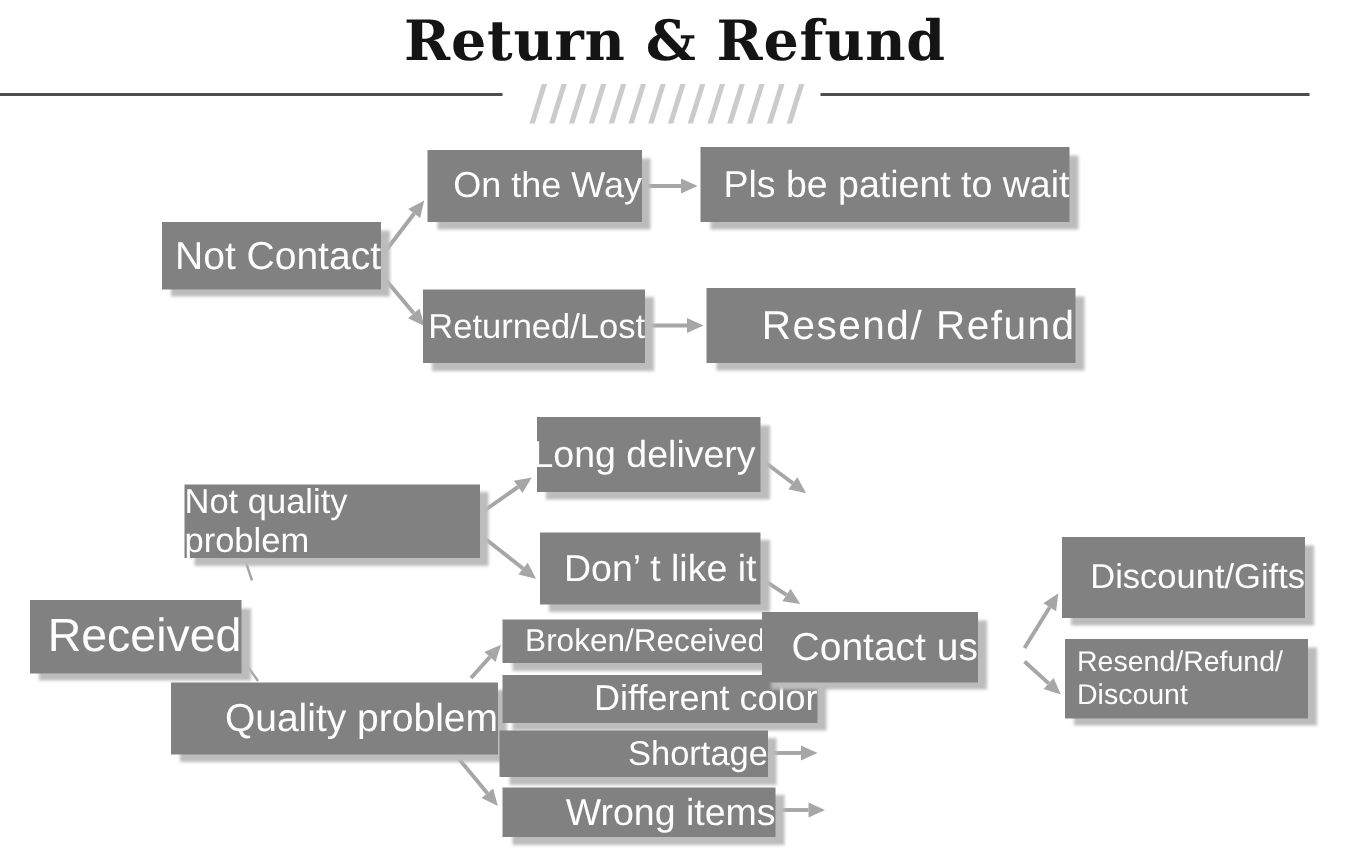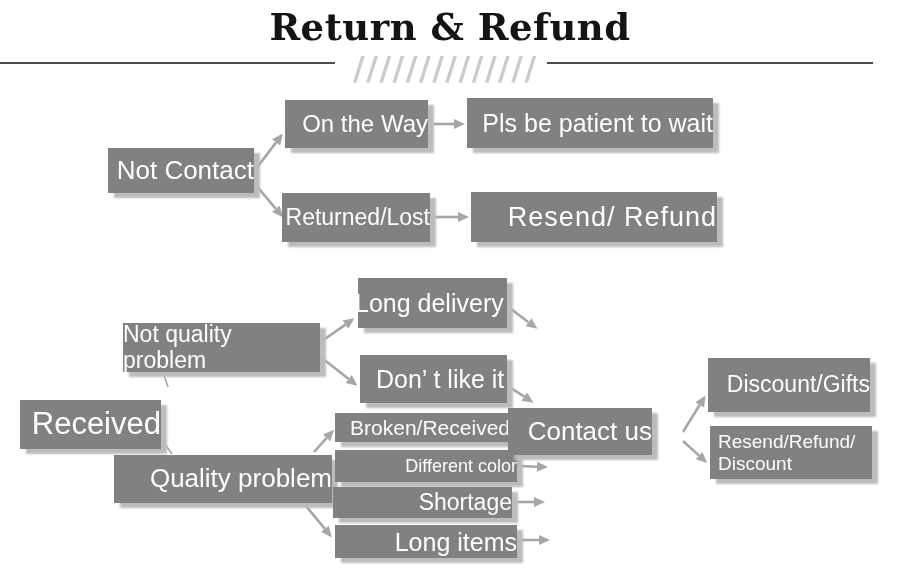--- a/index.html
+++ b/index.html
@@ -130,28 +130,28 @@
       </div>
       <div class="node left" style="left: 358px; top: 278px; width: 149px; height: 50px; font-size: 25px;">
         <span class="lbl" style="margin-left: -3px;">Long delivery</span>
       </div>
       <div class="node left" style="left: 360px; top: 355px; width: 147px; height: 48px; font-size: 25px;">
         <span class="lbl" style="margin-left: 16px;">Don’ t like it</span>
       </div>
       <div class="node" style="left: 335px; top: 413px; width: 175px; height: 29px; font-size: 21px;">
         <span class="lbl">Broken/Received</span>
       </div>
-      <div class="node" style="left: 335px; top: 450px; width: 182px; height: 32px; font-size: 18px;">
+      <div class="node" style="left: 335px; top: 450px; width: 182px; height: 32px; font-size: 24px; padding-left: 28px;">
         <span class="lbl">Different color</span>
       </div>
       <div class="node" style="left: 333px; top: 487px; width: 179px; height: 31px; font-size: 23px;">
         <span class="lbl">Shortage</span>
       </div>
       <div class="node" style="left: 335px; top: 525px; width: 182px; height: 33px; font-size: 25px;">
-        <span class="lbl">Long items</span>
+        <span class="lbl">Wrong items</span>
       </div>
       <div class="node" style="left: 508px; top: 408px; width: 144px; height: 47px; font-size: 26px;">
         <span class="lbl">Contact us</span>
       </div>
       <div class="node" style="left: 708px; top: 358px; width: 162px; height: 54px; font-size: 23px;">
         <span class="lbl">Discount/Gifts</span>
       </div>
       <div class="node left" style="left: 710px; top: 426px; width: 162px; height: 53px; font-size: 19px;">
         <span class="lbl" style="margin-left: 8px;">Resend/Refund/
 Discount</span>

